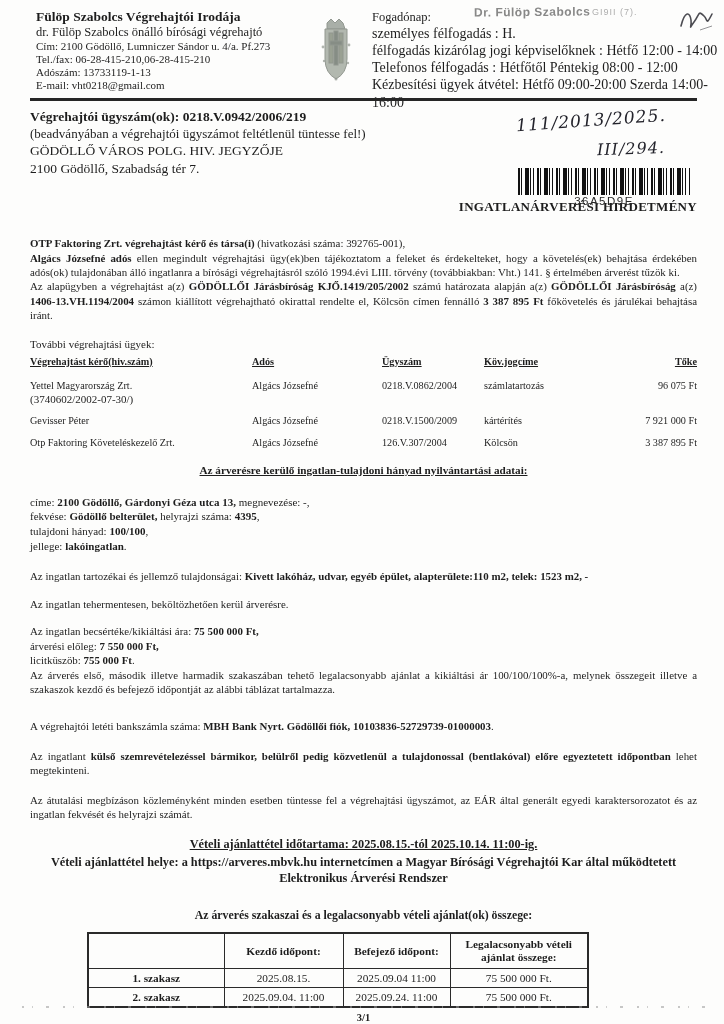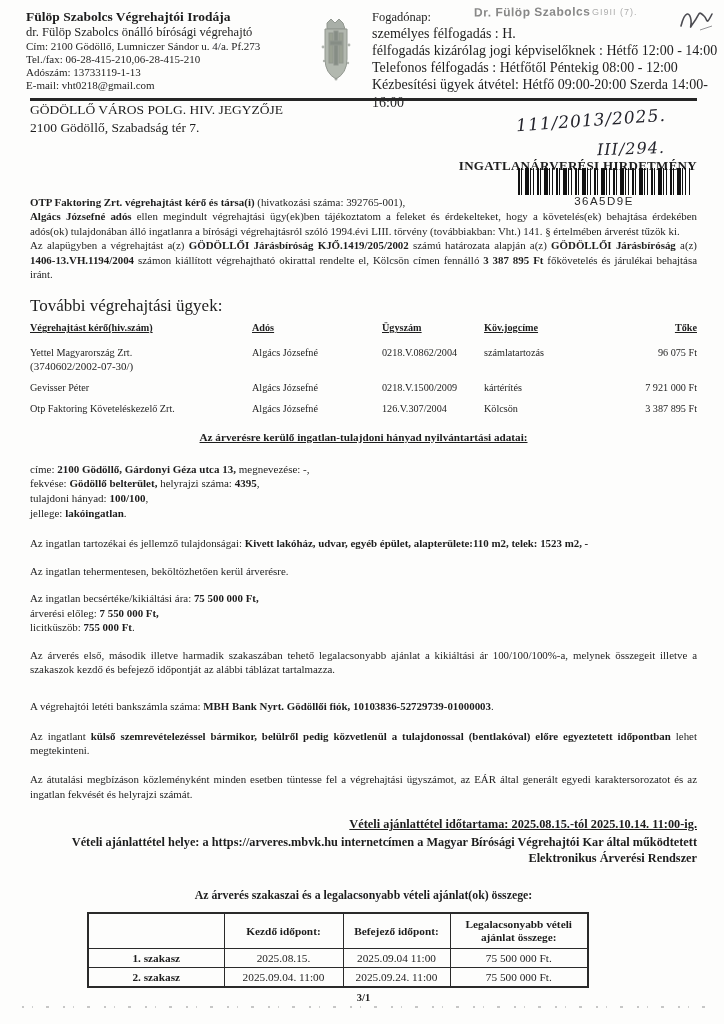--- a/index.html
+++ b/index.html
@@ -3,21 +3,21 @@
 <meta charset="utf-8">
 <style>
   html,body{margin:0;padding:0;background:#e8e8e8;}
   .page{
     position:relative;width:724px;height:1024px;margin:0 auto;
     background:#fdfdfc;overflow:hidden;
     font-family:"Liberation Serif",serif;color:#1d1d1d;
   }
   
   .header{position:relative;height:101px;}
-  .office{position:absolute;left:26px;top:9px;line-height:1.18;}
+  .office{position:absolute;left:36px;top:9px;line-height:1.18;}
   .office .name{font-weight:bold;font-size:13.5px;}
   .office .sub{font-size:12.5px;}
   .office .small{font-size:11px;}
   .reception{position:absolute;left:372px;top:10px;line-height:1.22;}
   .reception .rtitle{font-size:12.5px;}
   .reception .rline{font-size:14px;}
   .seal{position:absolute;left:317px;top:17px;opacity:.75;filter:blur(.4px);}
   .stamp-text{position:absolute;left:474px;top:5px;font-family:"Liberation Sans",sans-serif;
     font-size:12px;font-weight:bold;color:#6b6b6b;opacity:.8;letter-spacing:.5px;transform:rotate(-.5deg);}
   .stamp-extra{position:absolute;left:592px;top:7px;font-family:"Liberation Sans",sans-serif;
@@ -28,39 +28,39 @@
   .content{padding:0 27px 0 30px;}
   .caseblock{margin-top:8px;line-height:1.25;}
   .caseblock .num{font-weight:bold;font-size:13.5px;}
   .caseblock .note{font-size:13px;}
   .addressee{line-height:1.3;font-size:13.5px;}
   .doc-title{margin-top:22px;text-align:right;font-weight:bold;font-size:13px;letter-spacing:.3px;}
   p{margin:0;}
   .bodytext{font-size:10.9px;line-height:1.32;}
   .j{text-align:justify;}
   .b1{margin-top:21px;}
-  .further{margin-top:15px;font-size:17px;}
+  .further{margin-top:15px;font-size:11px;}
   
   .ctable{margin-top:5px;display:grid;grid-template-columns:222px 130px 102px 126px 1fr;
     font-size:10.2px;line-height:1.3;row-gap:7px;}
   .ctable .ch{font-weight:bold;text-decoration:underline;padding-bottom:4px;}
   .ctable .num-col{text-align:right;}
   .ctable .cc{padding-bottom:1px;}
   .subref{font-size:11px;}
   
   .sec-head{margin-top:14px;text-align:center;font-weight:bold;font-size:11.2px;text-decoration:underline;}
   .prop{margin-top:19px;font-size:11px;line-height:1.33;}
   .features{margin-top:16px;}
   .vacant{margin-top:13px;font-family:Liberation Serif, serif;}
   .prices{margin-top:13px;line-height:1.33;}
-  .stages{margin-top:13px;}
+  .stages{}
   .bank{margin-top:23px;}
   .transfer{margin-top:15px;}
   .viewing{margin-top:15px;}
-  .center-b{margin-top:16px;text-align:right;font-weight:bold;font-size:12.3px;line-height:1.3;}
+  .center-b{margin-top:16px;text-align:center;font-weight:bold;font-size:12.3px;line-height:1.3;}
   .center-b.u{text-decoration:underline;}
   .sched-head{margin-top:21px;text-align:center;font-weight:bold;font-size:11.8px;}
   
   table.sched{margin:9px 0 0 57px;border-collapse:collapse;table-layout:fixed;
     font-size:11.3px;}
   table.sched td,table.sched th{border:1.5px solid #2a2a2a;text-align:center;
     padding:1px 3px;line-height:1.15;}
   table.sched{border:2.5px solid #2a2a2a;}
   table.sched th{font-weight:bold;font-size:11.3px;height:32px;vertical-align:middle;}
   table.sched td{height:16px;}
@@ -141,20 +141,24 @@
   <div class="hand1">111/2013/2025.</div>
   <div class="hand2">III/294.</div>
 
   <div class="barcode-wrap">
     <div class="barcode"></div>
     <div class="barcode-label">36A5D9E</div>
   </div>
 
   <div class="content">
 
+    <div class="caseblock">
+      <div class="num">Végrehajtói ügyszám(ok): 0218.V.0942/2006/219</div>
+      <div class="note">(beadványában a végrehajtói ügyszámot feltétlenül tüntesse fel!)</div>
+    </div>
 
     <div class="addressee">
       <div>GÖDÖLLŐ VÁROS POLG. HIV. JEGYZŐJE</div>
       <div>2100 Gödöllő, Szabadság tér 7.</div>
     </div>
 
     <div class="doc-title">INGATLANÁRVERÉSI HIRDETMÉNY</div>
 
     <div class="bodytext b1">
       <p><b>OTP Faktoring Zrt. végrehajtást kérő és társa(i) </b><span>(hivatkozási száma: 392765-001),</span></p>

